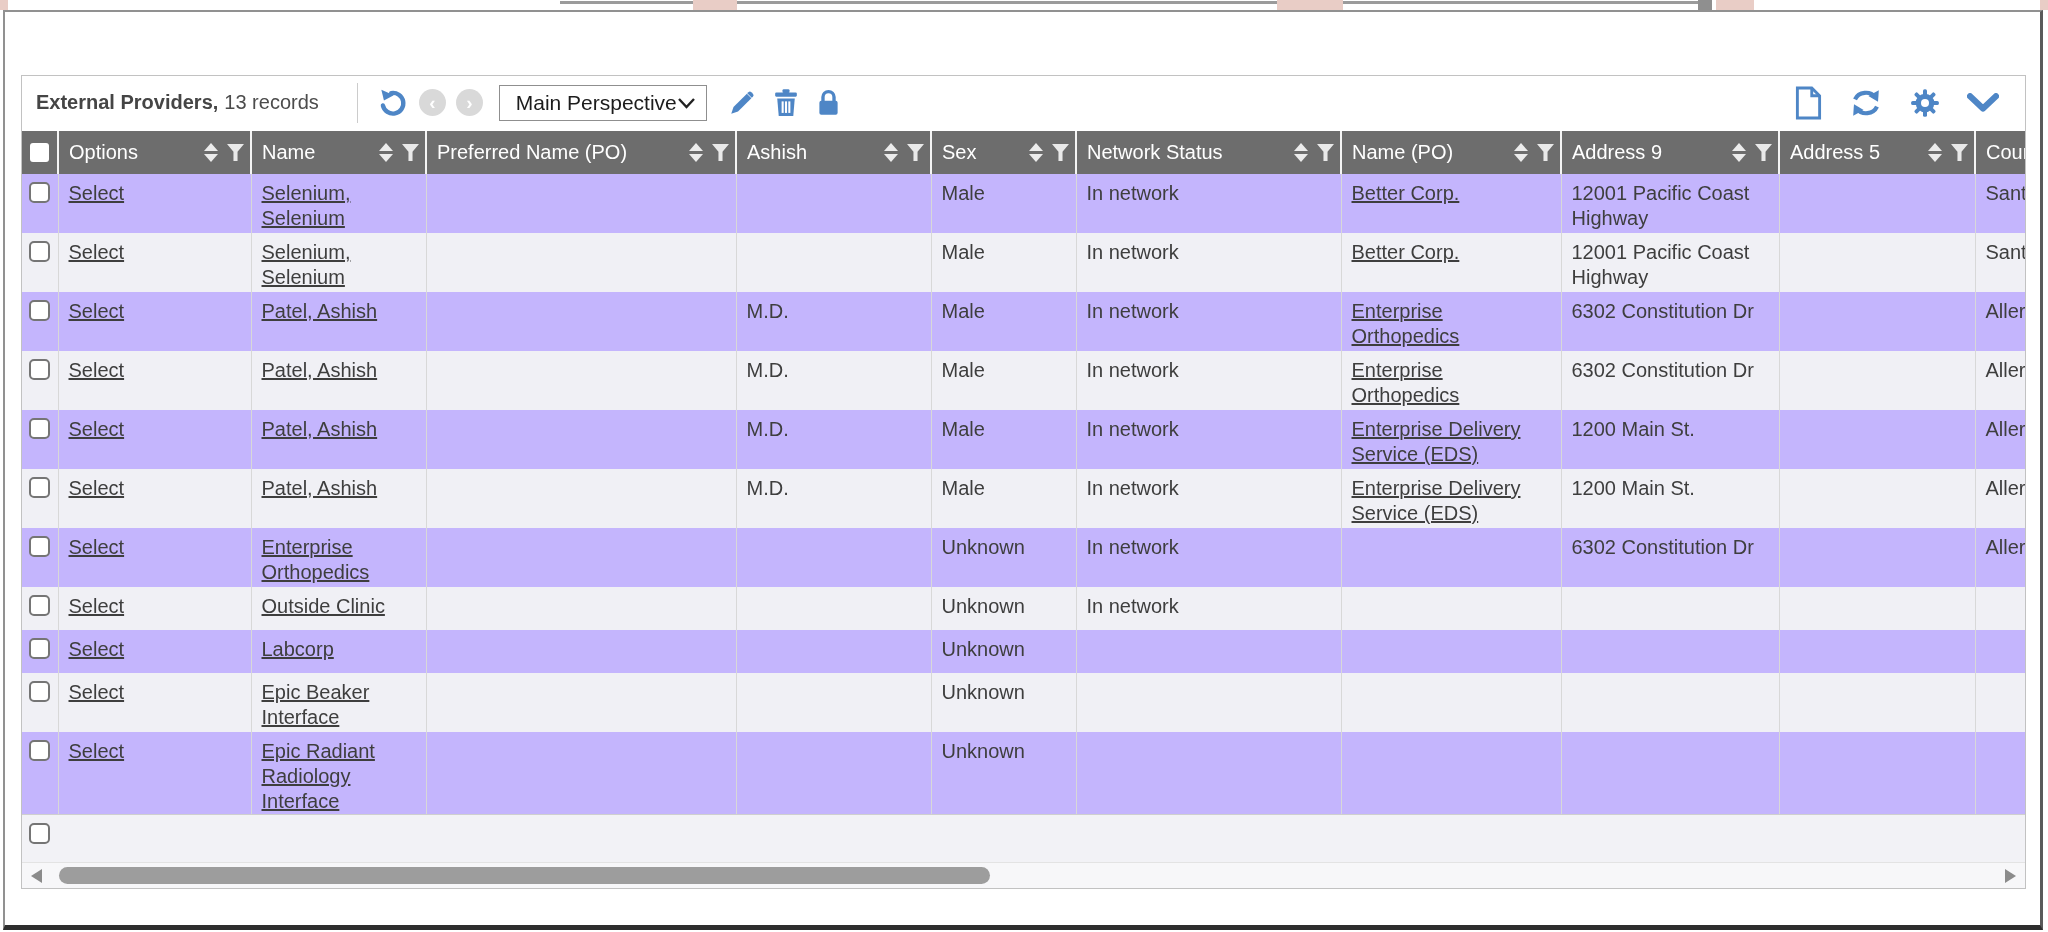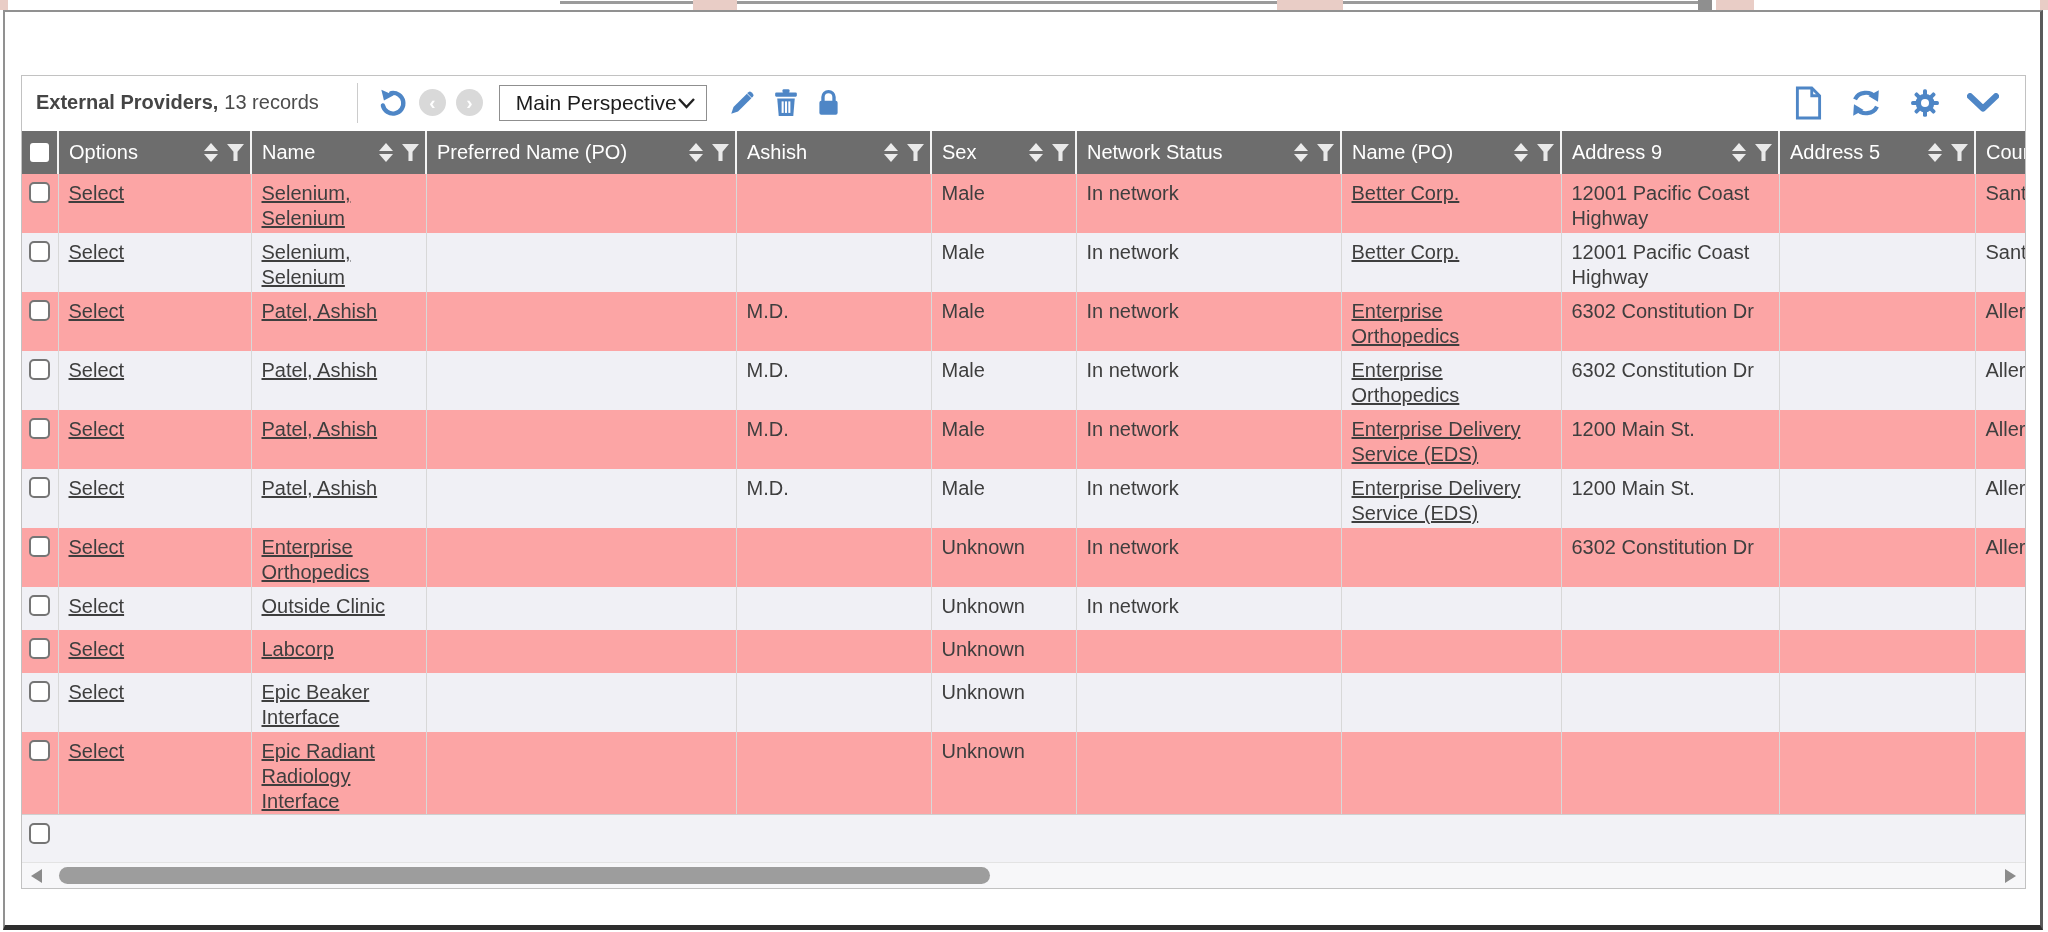--- a/index.html
+++ b/index.html
@@ -48,21 +48,21 @@
   .ibtn{display:flex;align-items:center;justify-content:center;cursor:pointer;flex:0 0 auto;}
   .undo{margin-left:20px;}
   .navcircle{width:27px;height:27px;border-radius:50%;background:#d9d9d9;color:#fff;font-size:19px;font-weight:bold;margin-left:10px;line-height:1;}
   .perspective{
     margin-left:16px;width:208px;height:36px;border:1px solid #8f8f8f;background:#fff;
     display:flex;align-items:center;justify-content:flex-end;padding:0 10px;font-size:21px;color:#1c1c1c;cursor:pointer;
   }
   .right-icons{margin-left:auto;display:flex;align-items:center;gap:26px;padding-right:12px;}
   .gap-l{margin-left:20px;}
 
-  .grid{position:absolute;top:55px;left:0;right:0;bottom:26px;overflow:hidden;background:#fca5a5;}
+  .grid{position:absolute;top:55px;left:0;right:0;bottom:26px;overflow:hidden;background:#c4b5fd;}
   table{border-collapse:collapse;table-layout:fixed;width:2069px;}
   th{
     background:var(--header-bg);color:#fff;font-weight:normal;font-size:20px;text-align:left;
     height:43px;padding:0 6px 0 10px;overflow:hidden;border-left:2px solid #f4f4f4;cursor:pointer;
   }
   th:first-child{border-left:none;padding-left:0;}
   .th-inner{display:flex;align-items:center;justify-content:space-between;white-space:nowrap;}
   .th-icons{display:flex;align-items:center;gap:9px;margin-left:8px;}
   .sort{display:flex;flex-direction:column;gap:3px;}
   .sort .up{width:0;height:0;border-left:7px solid transparent;border-right:7px solid transparent;border-bottom:8px solid #ececec;}

